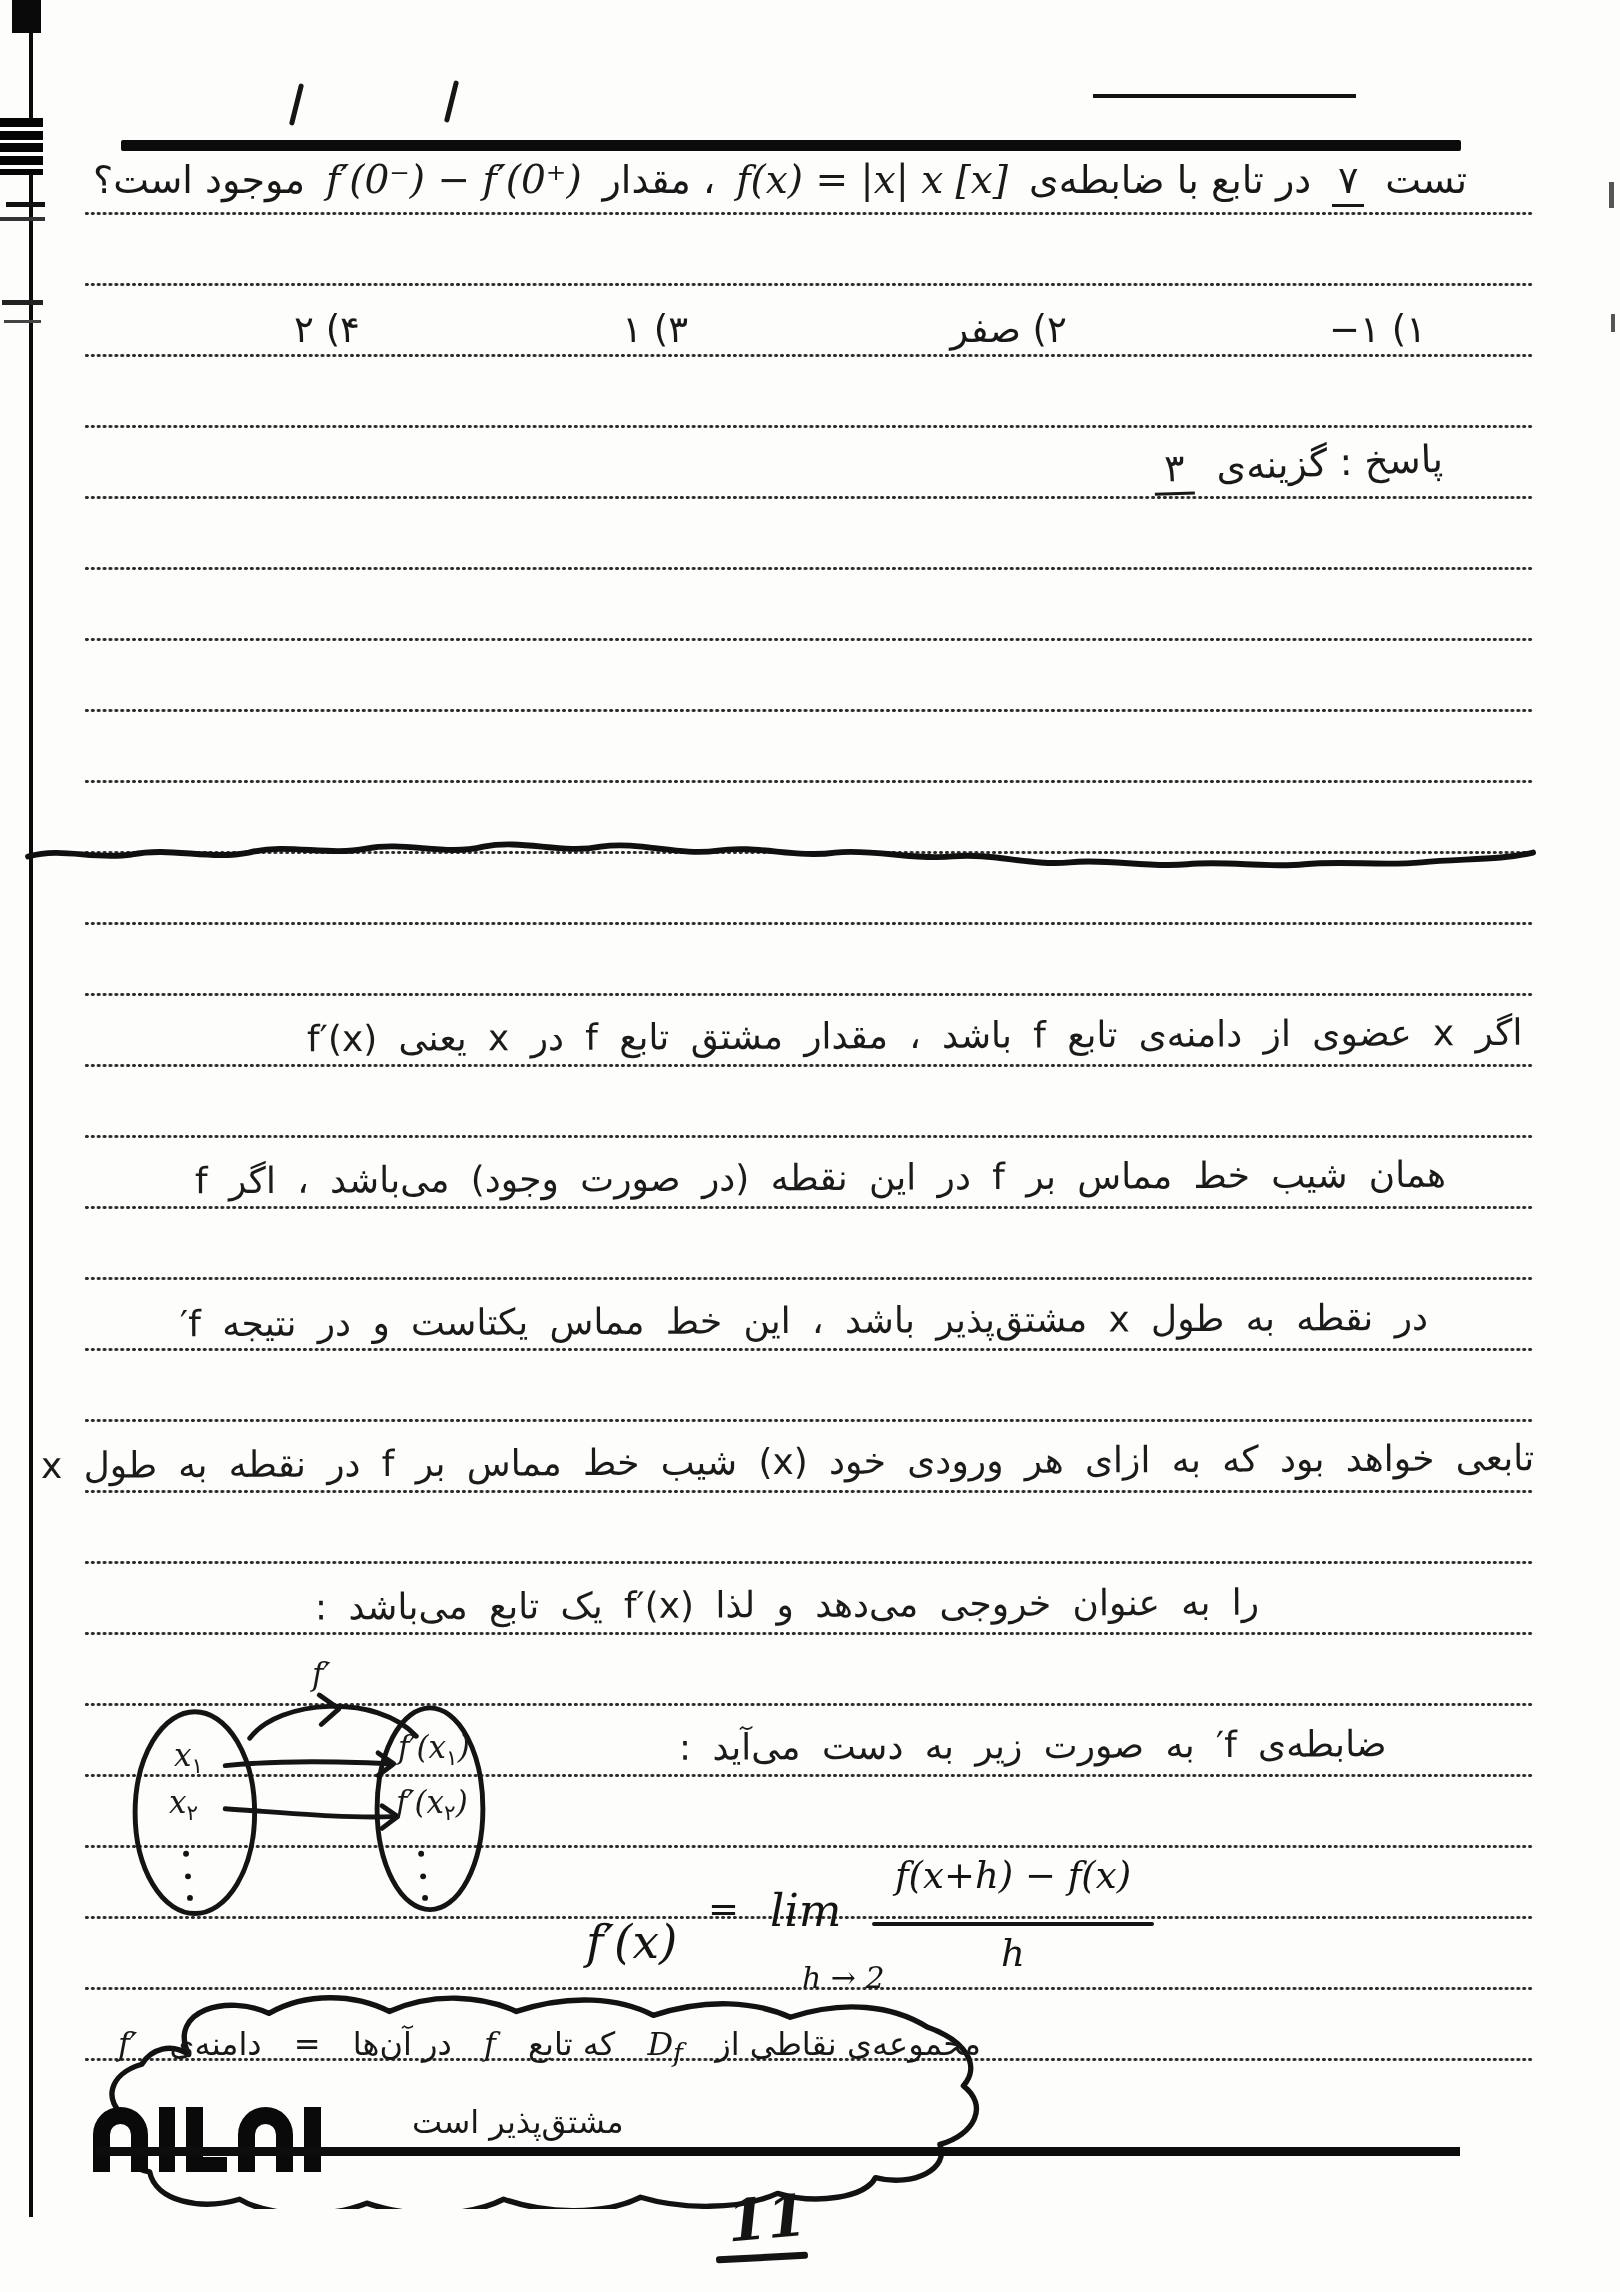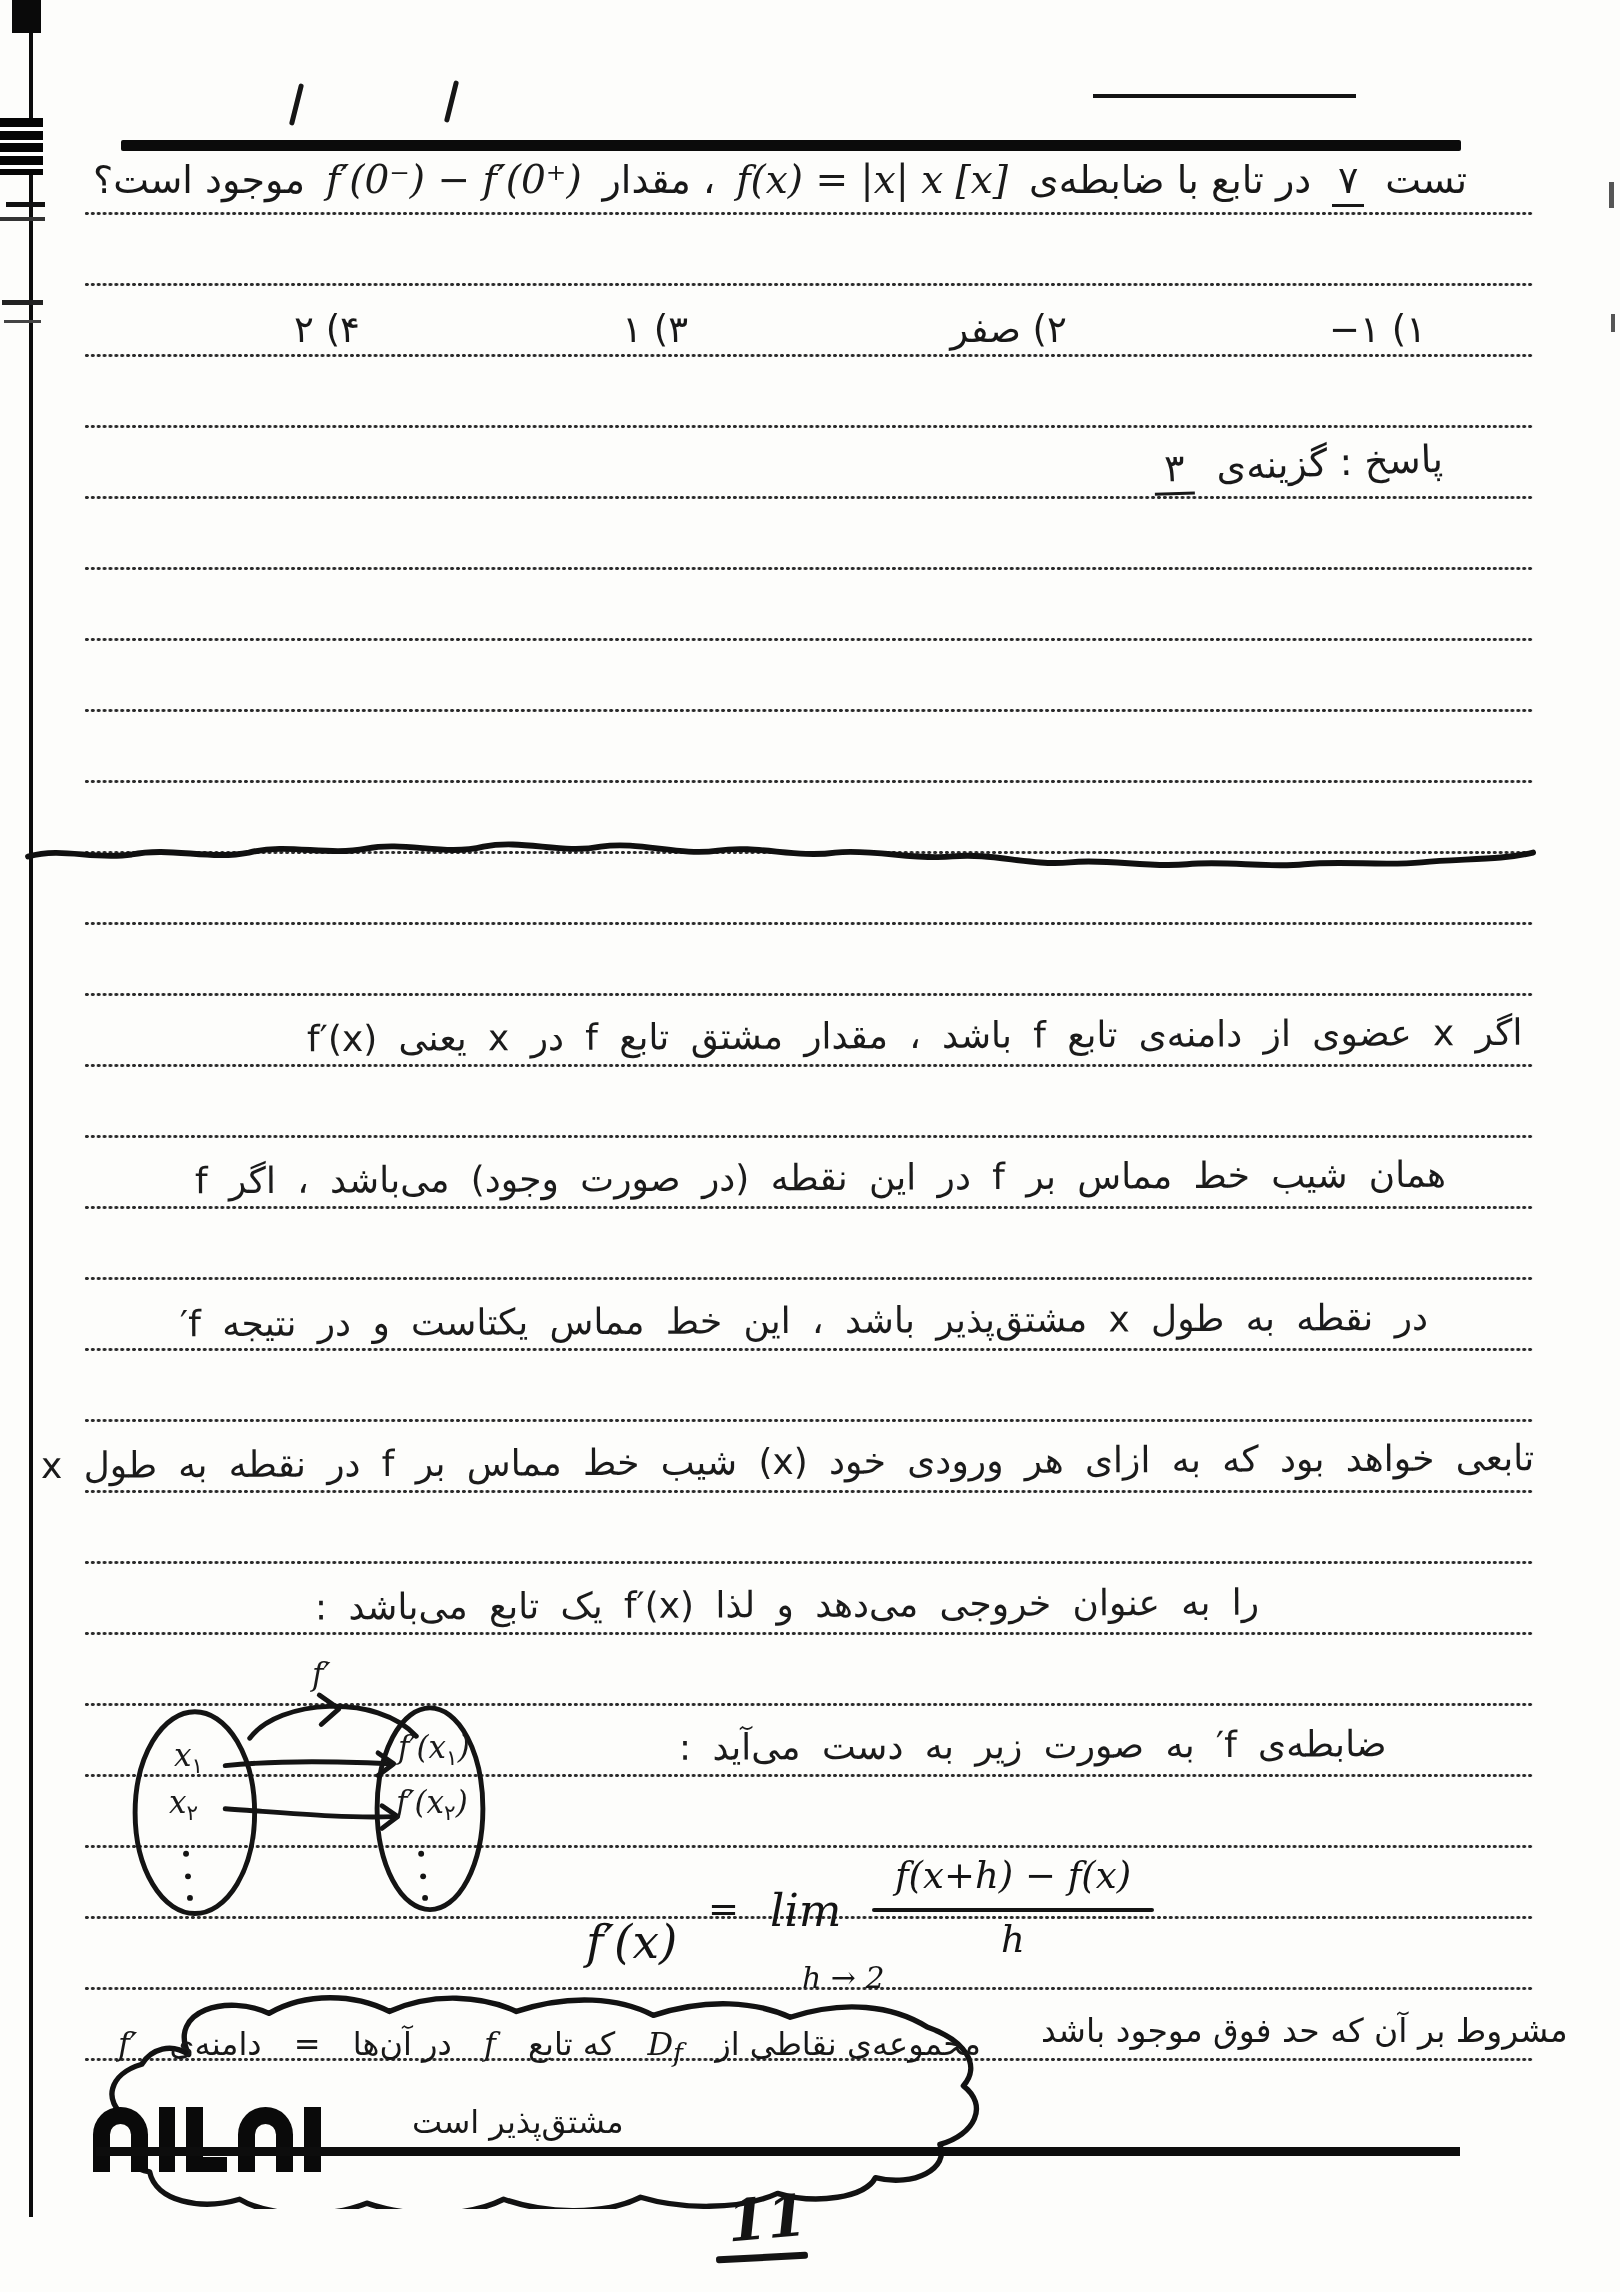--- a/index.html
+++ b/index.html
@@ -68,21 +68,21 @@
   .dg-label{font-size:37px;}
   .dg-item{font-size:31px; font-family:"DejaVu Serif", serif; font-style:italic; white-space:nowrap;}
   .dg-item sub{font-size:21.6px; font-family:"DejaVu Sans", sans-serif; font-style:normal;}
 
   .formula{color:#141414;}
   .f-lhs{left:586px; top:1870px; font-size:47px;margin-top:44px;}
   .f-eq{left:708px; top:1888px; font-size:37px;}
   .f-lim{left:770px; top:1884px; font-size:45px;}
   .f-limsub{left:802px; top:1960px; font-size:30px;}
   .f-frac{left:866px; top:1854px; width:294px; text-align:center;}
-  .f-num{font-size:37px; padding-bottom:11px;}
+  .f-num{font-size:37px; padding-bottom:25px;}
   .f-bar{height:3.9px; background:#141414; border-radius:2px; margin:0 5.9px;}
   .f-den{font-size:37px; padding-top:5.9px;}
 
   .cloud-svg{left:51px; top:1986px; width:965px; height:223px;}
   .cloud-line1{
     left:118px; top:2025px; width:863px; display:flex; direction:rtl;
     justify-content:space-between; align-items:baseline; font-size:32px;
   }
   .cloud-line2{left:412px; top:2103px; font-size:32px; direction:rtl;}
   .cond-note{left:1041px; top:2011px; font-size:33px; direction:rtl; white-space:nowrap;}
@@ -206,21 +206,20 @@
     <span class="math"><span>D</span><sub>f</sub></span>
     <span>كه تابع</span>
     <span class="math">f</span>
     <span>در آن‌ها</span>
     <span>=</span>
     <span>دامنه‌ی</span>
     <span class="math">f′</span>
   </div>
   <div class="abs cloud-line2 fa">مشتق‌پذیر است</div>
 
-  <div class="abs cond-note fa">مشروط بر آن كه حد فوق موجود باشد</div>
 
   <div class="abs logo" aria-label="∩IL∩I">
     <div class="g-n"></div>
     <div class="g-i"></div>
     <div class="g-l"></div>
     <div class="g-n"></div>
     <div class="g-i"></div>
   </div>
   <div class="abs bottomrule"></div>
   <div class="abs page-number">11</div>

